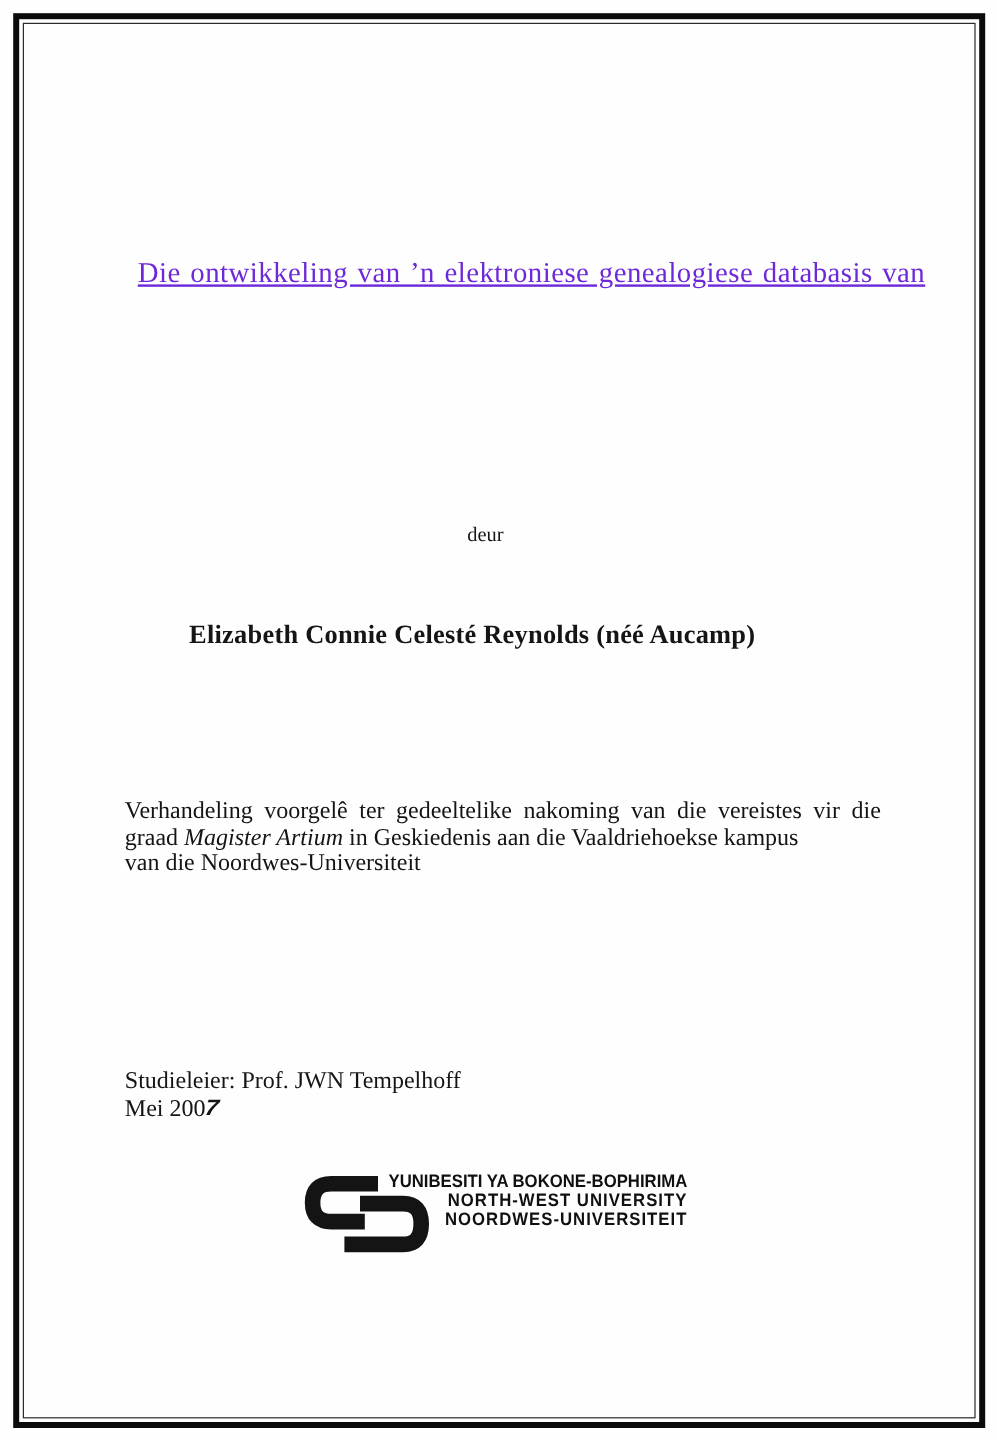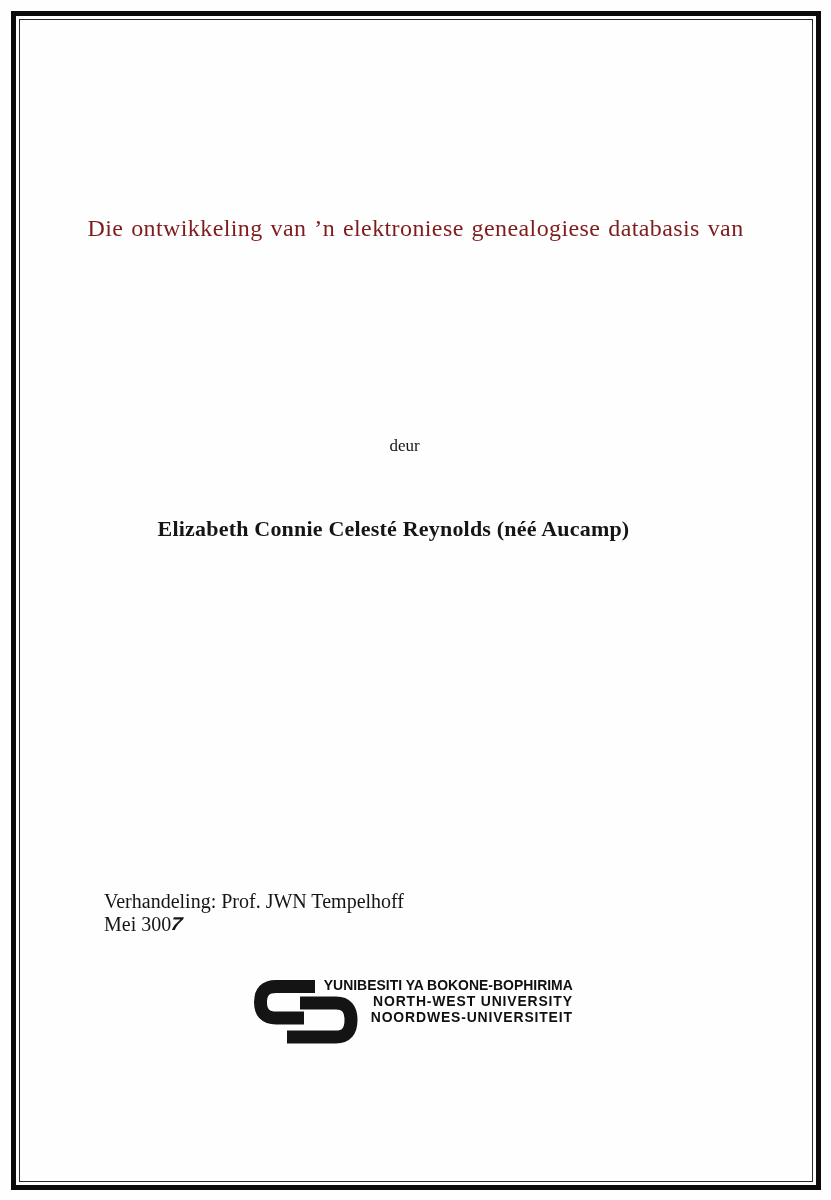--- a/index.html
+++ b/index.html
@@ -28,26 +28,27 @@
     top: 19px; left: 19px; right: 18px; bottom: 18px;
     border: 1px solid #2a2a2a;
     pointer-events: none;
   }
 
   .title-block {
     position: absolute;
     top: 207px;
     left: 60px;
     right: 60px;
-    text-align: center;
+    text-align: right;
     font-size: 24px;
     line-height: 42px;
     letter-spacing: 0.4px;
     word-spacing: 1.5px;
-    color: #7f1d1d;
+    color: #6d28d9;
+    text-decoration: underline;
   }
 
   .byline-prep {
     position: absolute;
     top: 434px;
     left: 0; right: 22px;
     text-align: center;
     font-size: 17px;
     line-height: 24px;
   }
@@ -132,25 +133,28 @@
 
   <div class="title-block">
     <div>Die ontwikkeling van ’n elektroniese genealogiese databasis van</div>
   </div>
 
   <div class="byline-prep">deur</div>
 
   <div class="author-line">Elizabeth Connie Celesté Reynolds (néé Aucamp)</div>
 
   <div class="statement">
+    <div class="just">Verhandeling voorgelê ter gedeeltelike nakoming van die vereistes vir die</div>
+    <div><span>graad </span><span class="it">Magister Artium</span><span> in Geskiedenis aan die Vaaldriehoekse kampus</span></div>
+    <div>van die Noordwes-Universiteit</div>
   </div>
 
   <div class="imprint">
-    <div>Verhandeling: Prof. JWN Tempelhoff</div>
-    <div><span>Mei 300</span><span class="seven">7</span></div>
+    <div>Studieleier: Prof. JWN Tempelhoff</div>
+    <div><span>Mei 200</span><span class="seven">7</span></div>
   </div>
 
   <div class="logo">
     <svg class="logo-mark" viewBox="0 0 106 93" xmlns="http://www.w3.org/2000/svg">
       <path d="M63 21.5 H24 Q8.5 21.5 8.5 37.2 Q8.5 53 24 53 H52" fill="none" stroke="#141414" stroke-width="13" stroke-linecap="butt"></path>
       <path d="M48 38 H84 Q99 38 99 55 Q99 72 84 72 H35" fill="none" stroke="#141414" stroke-width="13" stroke-linecap="butt"></path>
     </svg>
     <div class="logo-text">
       <div>YUNIBESITI YA BOKONE-BOPHIRIMA</div>
       <div class="sp">NORTH-WEST UNIVERSITY</div>

